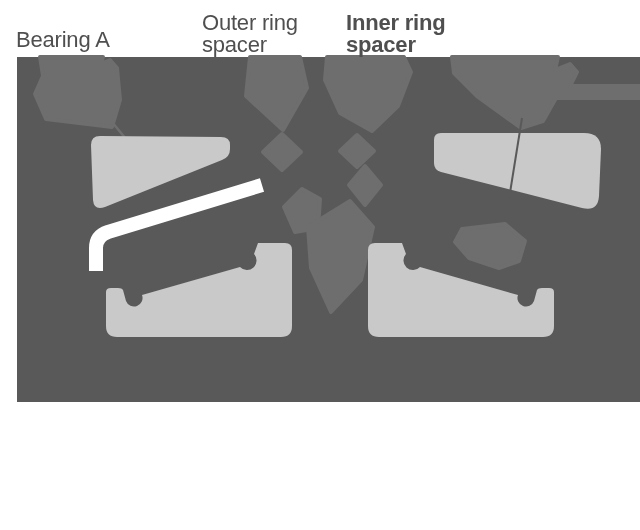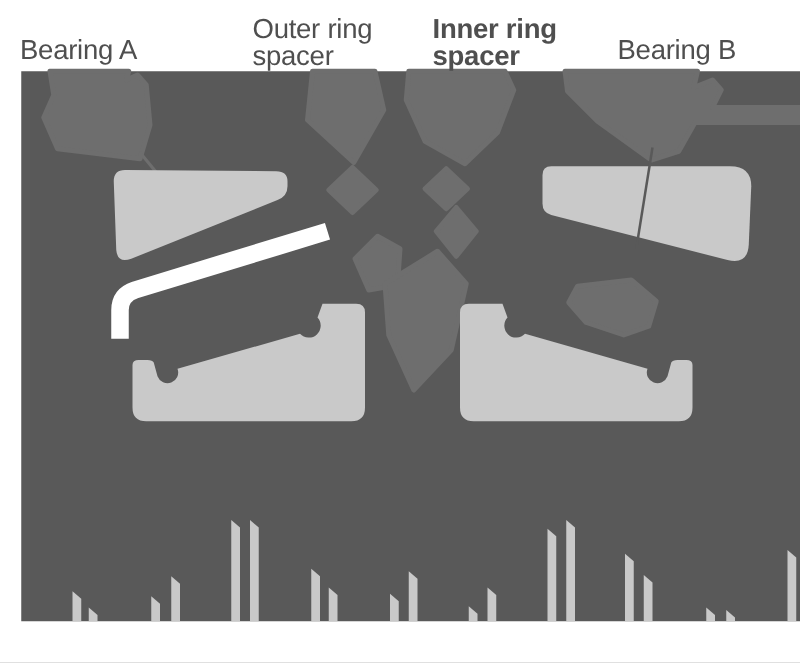--- a/index.html
+++ b/index.html
@@ -7,21 +7,21 @@
     --panel:#595959;
     --annotation:#6e6e6e;
     --part-light:#c9c9c9;
     --highlight-band:#ffffff;
     --label-text:#4f4f4f;
     --bar:#c9c9c9;
   }
   html,body{margin:0;padding:0;background:#fff;}
   .figure{
     position:relative;
-    width:640px;height:530px;
+    width:640px;height:402px;
     background:var(--background);
     overflow:hidden;
     font-family:"Liberation Sans", sans-serif;
   }
   .diagram-svg{position:absolute;left:0;top:0;display:block;}
   .label{
     position:absolute;
     font-size:22px;
     line-height:22px;
     color:var(--label-text);
@@ -37,21 +37,20 @@
 </head>
 <body>
 
 <div class="figure">
 
   <div class="label" id="label-a">Bearing A</div>
   <div class="label" id="label-outer">Outer ring
 spacer</div>
   <div class="label" id="label-inner">Inner ring
 spacer</div>
-  <div class="label" id="label-b">Bearing B</div>
 
   <svg class="diagram-svg" width="640" height="530" viewBox="0 0 640 530">
 
     <rect x="17" y="57" width="623" height="440" fill="var(--panel)"></rect>
 
     <g fill="var(--annotation)" stroke="var(--annotation)" stroke-width="4" stroke-linejoin="round">
 
       <polygon points="40,57 103,57 101,64 110,60 117,68 120,100 112,127 46,119 35,94 43,76"></polygon>
 
       <g>

